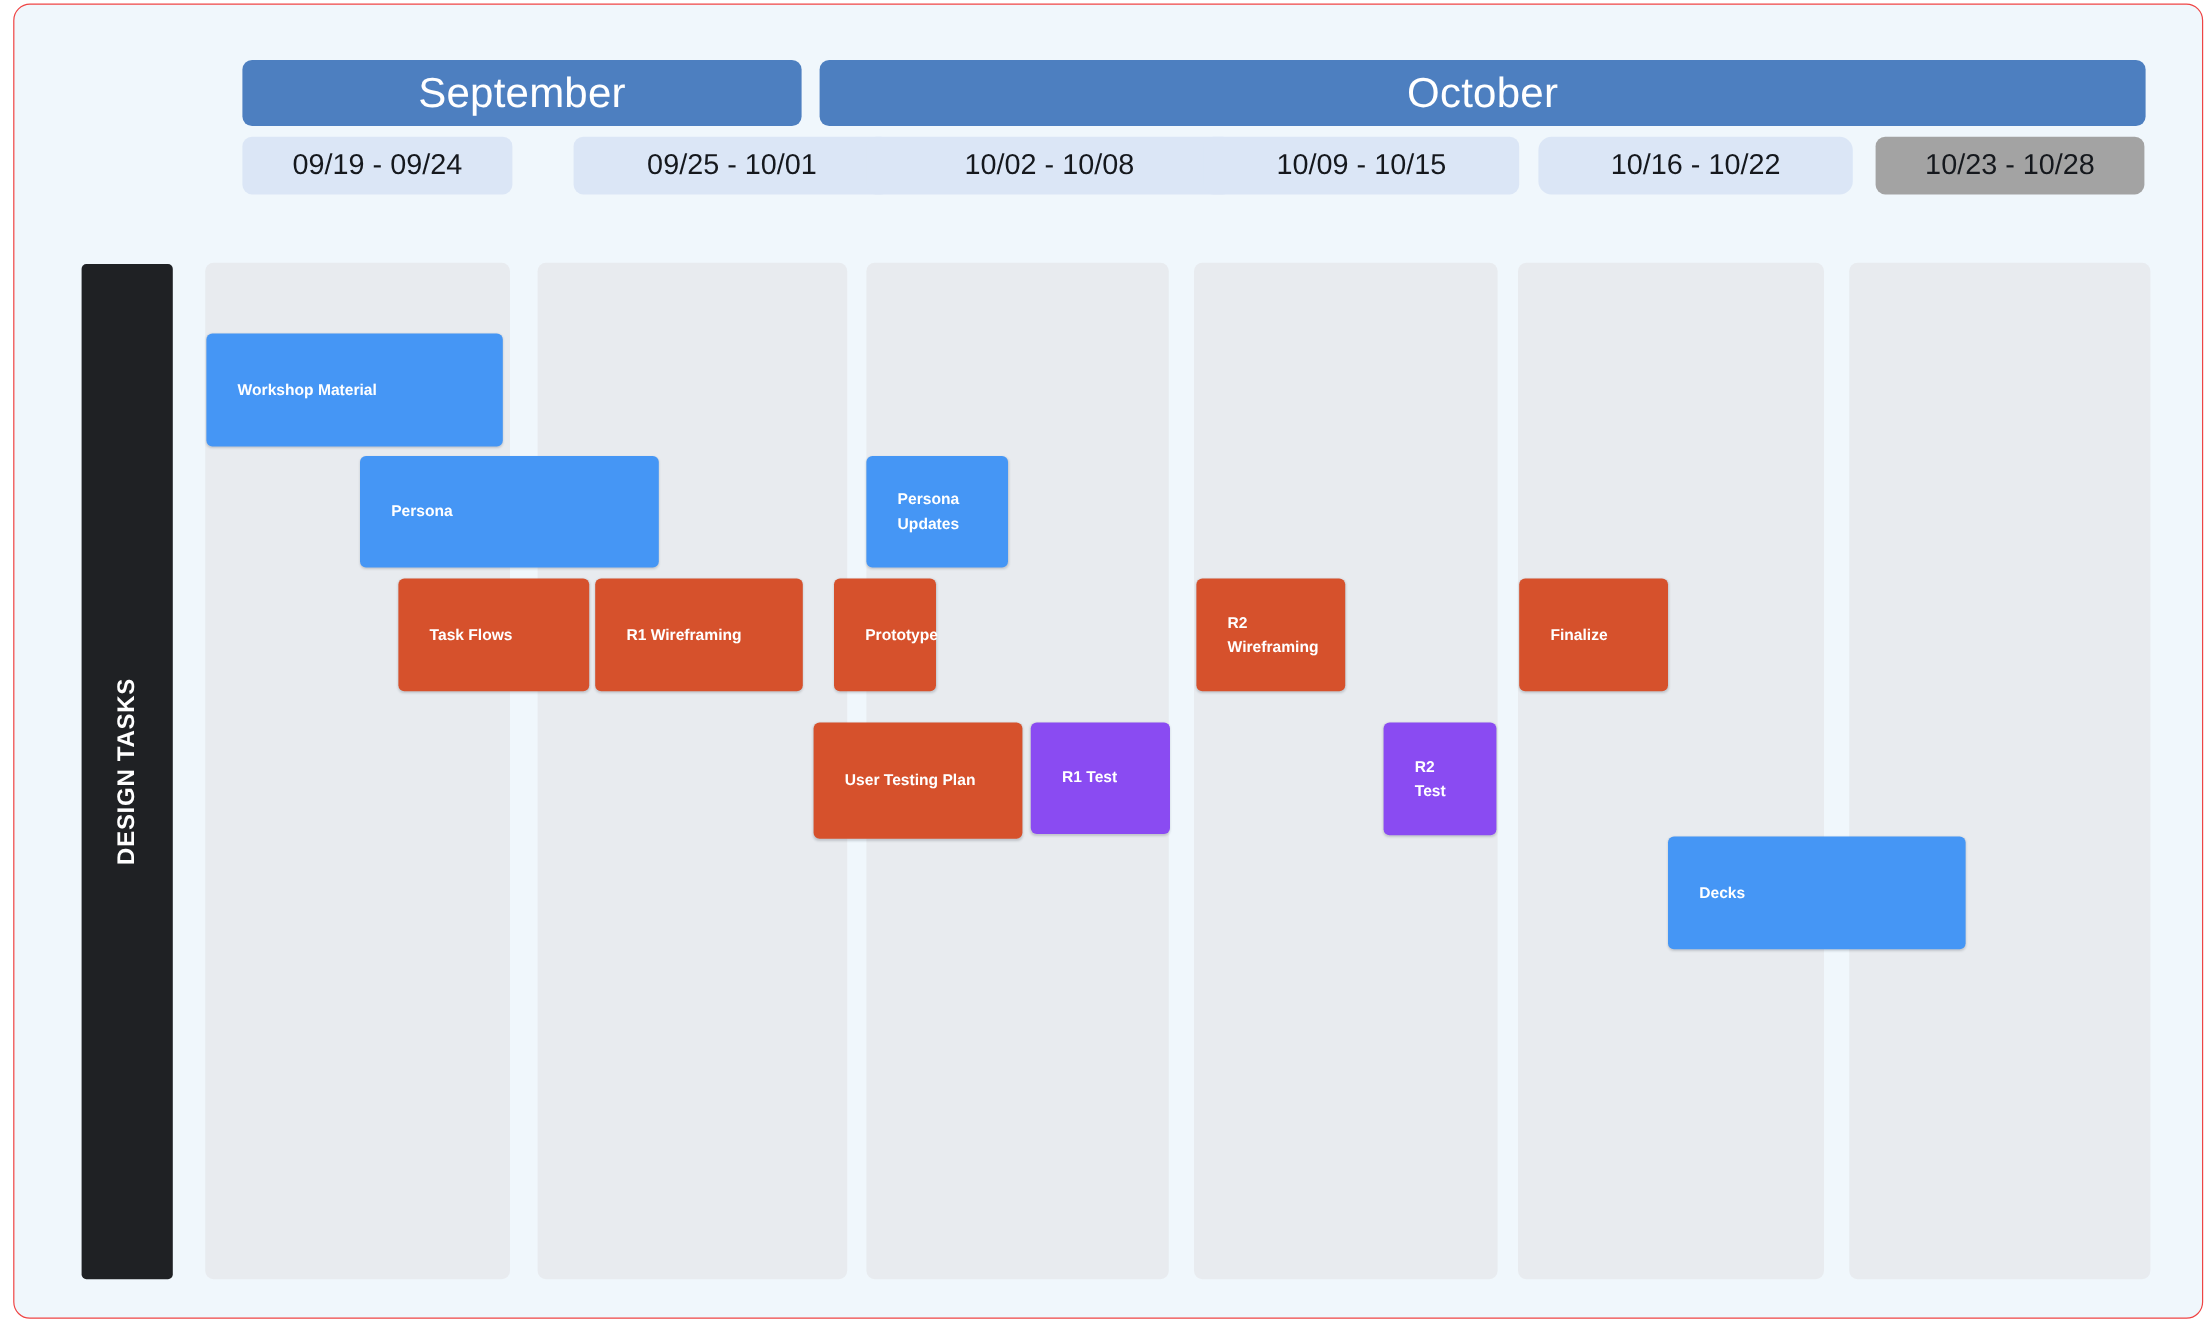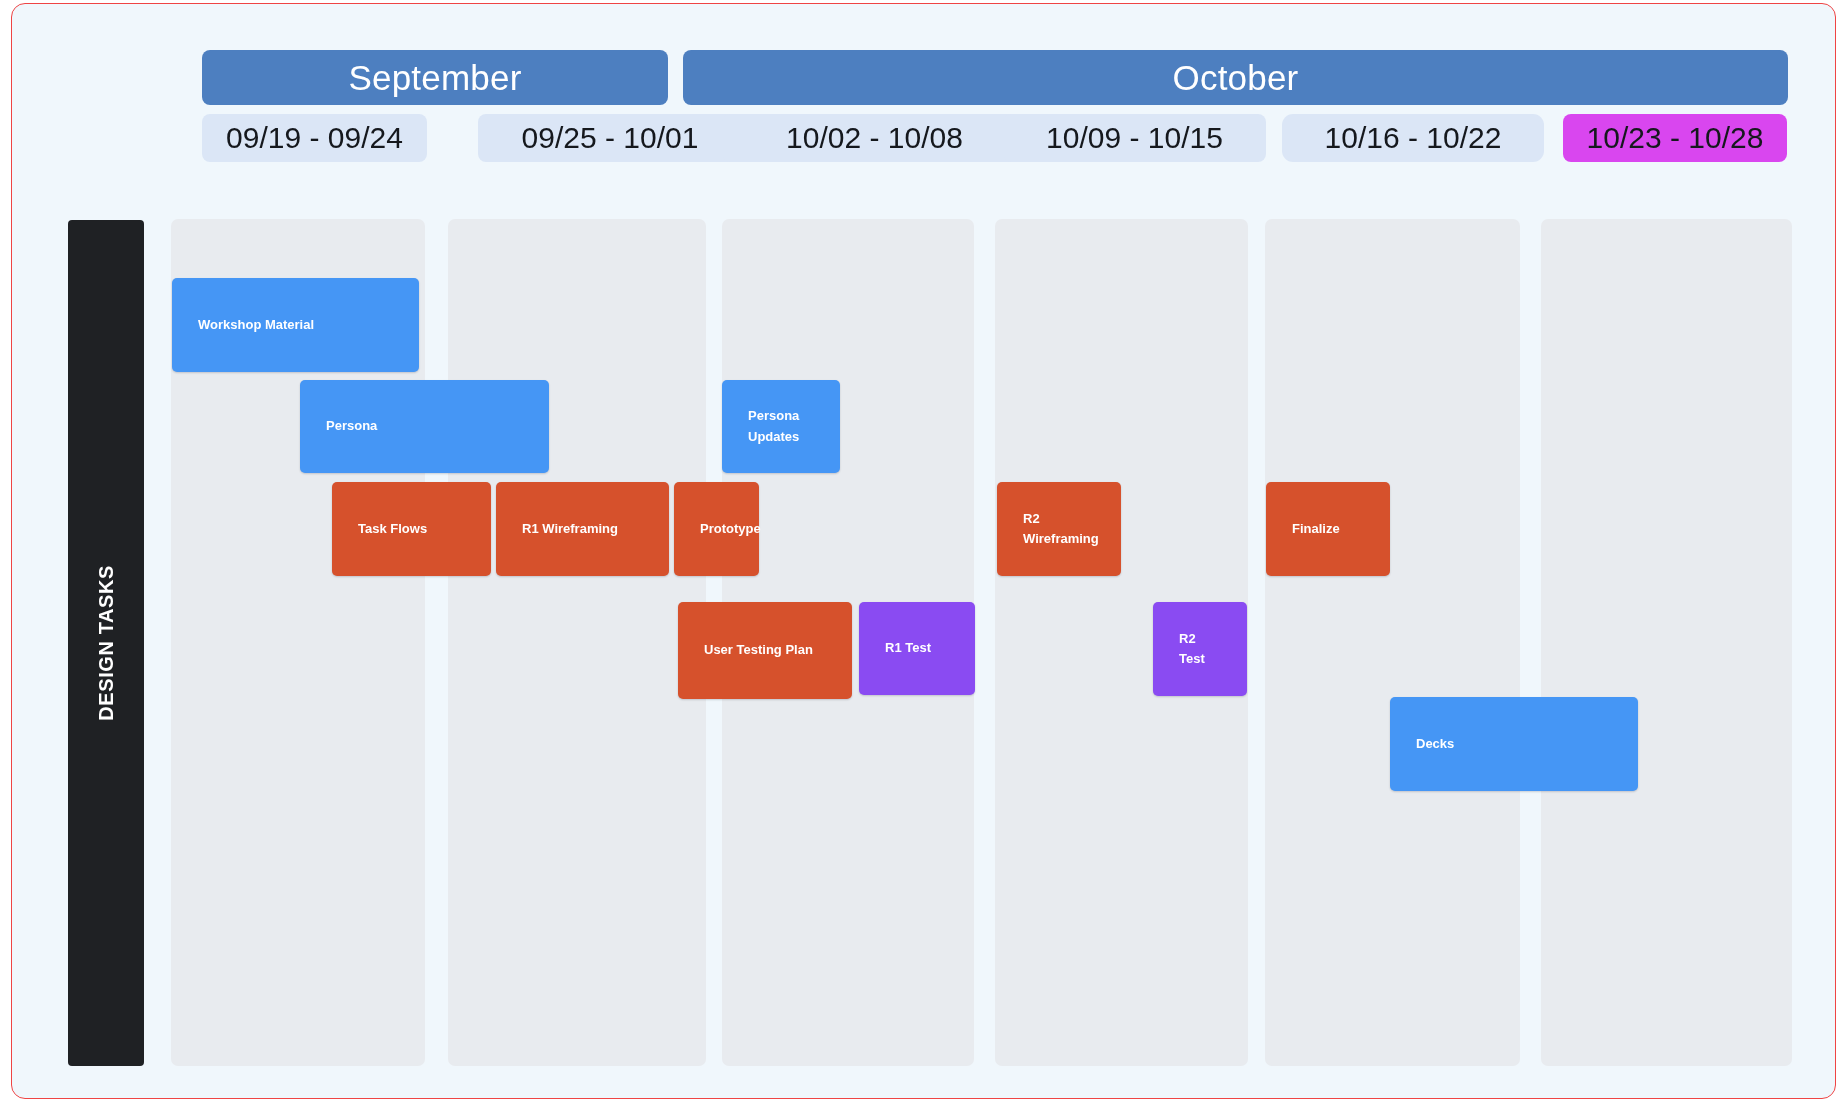--- a/index.html
+++ b/index.html
@@ -23,21 +23,21 @@
     display: flex; align-items: center; justify-content: center;
     border-radius: 8px;
     color: #ffffff;
     font-size: 35px; font-weight: 400;
     letter-spacing: 0.2px;
   }
   .week-chip {
     position: absolute;
     display: flex; align-items: center; justify-content: center;
     border-radius: 8px;
-    font-size: 30px; font-weight: 400;
+    font-size: 24px; font-weight: 400;
   }
   .lane {
     position: absolute;
     border-radius: 7px;
   }
   .row-header {
     position: absolute;
     display: flex; align-items: center; justify-content: center;
     border-radius: 4px;
   }
@@ -70,21 +70,21 @@
     <div id="months">
         <div class="month" style="left: 190px; top: 46px; width: 466px; height: 55px; background: rgb(77, 127, 192); color: rgb(255, 255, 255);">September</div>
         <div class="month" style="left: 671px; top: 46px; width: 1105px; height: 55px; background: rgb(77, 127, 192); color: rgb(255, 255, 255);">October</div>
       </div>
     <div id="weeks">
         <div class="week-chip" style="left: 190px; top: 110px; width: 225px; height: 48px; background: rgb(219, 230, 246); color: rgb(21, 24, 29);">09/19 - 09/24</div>
         <div class="week-chip" style="left: 430px; top: 110px; width: 264px; height: 48px; background: rgb(219, 230, 246); color: rgb(21, 24, 29); margin-left: 36px;">09/25 - 10/01</div>
         <div class="week-chip" style="left: 710px; top: 110px; width: 305px; height: 48px; background: rgb(219, 230, 246); color: rgb(21, 24, 29);">10/02 - 10/08</div>
         <div class="week-chip" style="left: 991px; top: 110px; width: 263px; height: 48px; background: rgb(219, 230, 246); color: rgb(21, 24, 29);">10/09 - 10/15</div>
         <div class="week-chip" style="left: 1270px; top: 110px; width: 262px; height: 48px; background: rgb(219, 230, 246); color: rgb(21, 24, 29); border-radius: 11px;">10/16 - 10/22</div>
-        <div class="week-chip" style="left: 1551px; top: 110px; width: 224px; height: 48px; background: #d946ef; color: rgb(21, 24, 29);">10/23 - 10/28</div>
+        <div class="week-chip" style="left: 1551px; top: 110px; width: 224px; height: 48px; background: #a3a3a3; color: rgb(21, 24, 29);">10/23 - 10/28</div>
       </div>
     <div id="lanes">
         <div class="lane" style="left: 159px; top: 215px; width: 254px; height: 847px; background: rgb(232, 235, 239);"></div>
         <div class="lane" style="left: 436px; top: 215px; width: 258px; height: 847px; background: rgb(232, 235, 239);"></div>
         <div class="lane" style="left: 710px; top: 215px; width: 252px; height: 847px; background: rgb(232, 235, 239);"></div>
         <div class="lane" style="left: 983px; top: 215px; width: 253px; height: 847px; background: rgb(232, 235, 239);"></div>
         <div class="lane" style="left: 1253px; top: 215px; width: 255px; height: 847px; background: rgb(232, 235, 239);"></div>
         <div class="lane" style="left: 1529px; top: 215px; width: 251px; height: 847px; background: rgb(232, 235, 239);"></div>
       </div>
     <div class="row-header" id="row-header" style="left: 56px; top: 216px; width: 76px; height: 846px; background: rgb(31, 33, 36); color: rgb(255, 255, 255);">
@@ -99,21 +99,21 @@
         </div>
         <div class="task" style="left: 710px; top: 376px; width: 118px; height: 93px; background: rgb(69, 150, 245);">
           <span class="task-label">Persona Updates</span>
         </div>
         <div class="task" style="left: 320px; top: 478px; width: 159px; height: 94px; background: rgb(214, 81, 44);">
           <span class="task-label">Task Flows</span>
         </div>
         <div class="task" style="left: 484px; top: 478px; width: 173px; height: 94px; background: rgb(214, 81, 44);">
           <span class="task-label">R1 Wireframing</span>
         </div>
-        <div class="task" style="left: 662px; top: 478px; width: 85px; height: 94px; background: rgb(214, 81, 44);">
+        <div class="task" style="left: 683px; top: 478px; width: 85px; height: 94px; background: rgb(214, 81, 44);">
           <span class="task-label">Prototype</span>
         </div>
         <div class="task" style="left: 985px; top: 478px; width: 124px; height: 94px; background: rgb(214, 81, 44);">
           <span class="task-label">R2 Wireframing</span>
         </div>
         <div class="task" style="left: 1254px; top: 478px; width: 124px; height: 94px; background: rgb(214, 81, 44);">
           <span class="task-label">Finalize</span>
         </div>
         <div class="task" style="left: 666px; top: 598px; width: 174px; height: 97px; background: rgb(214, 81, 44);">
           <span class="task-label">User Testing Plan</span>

